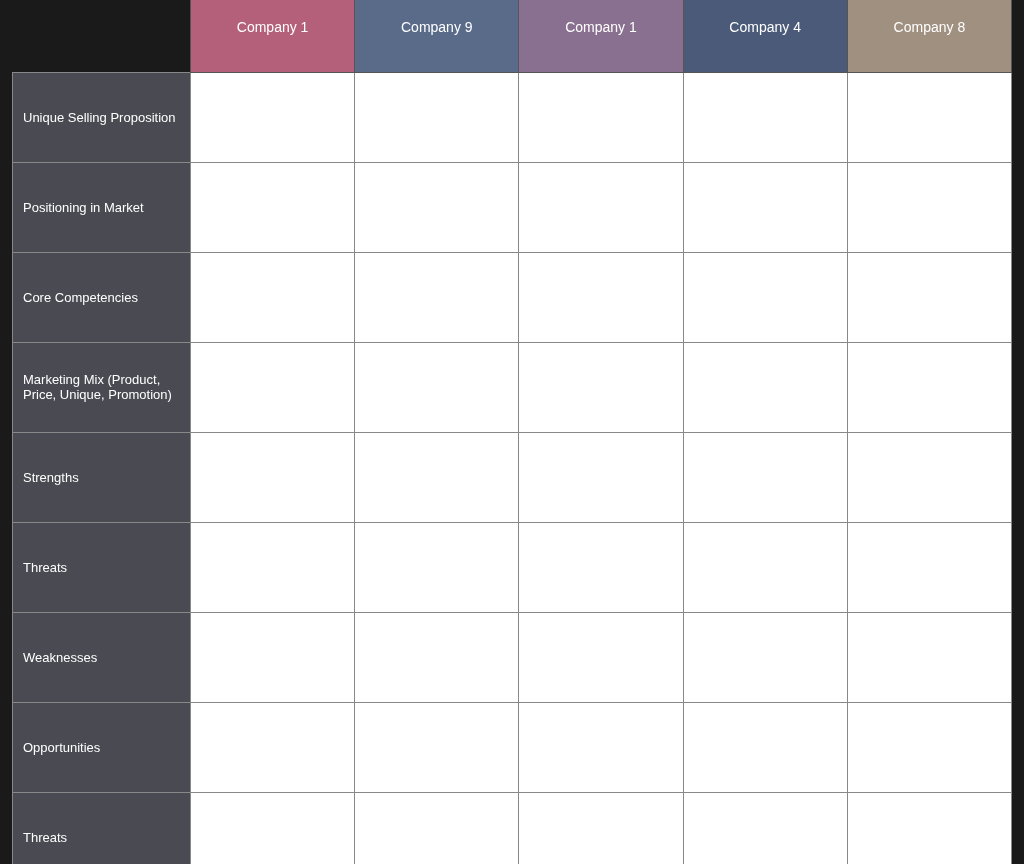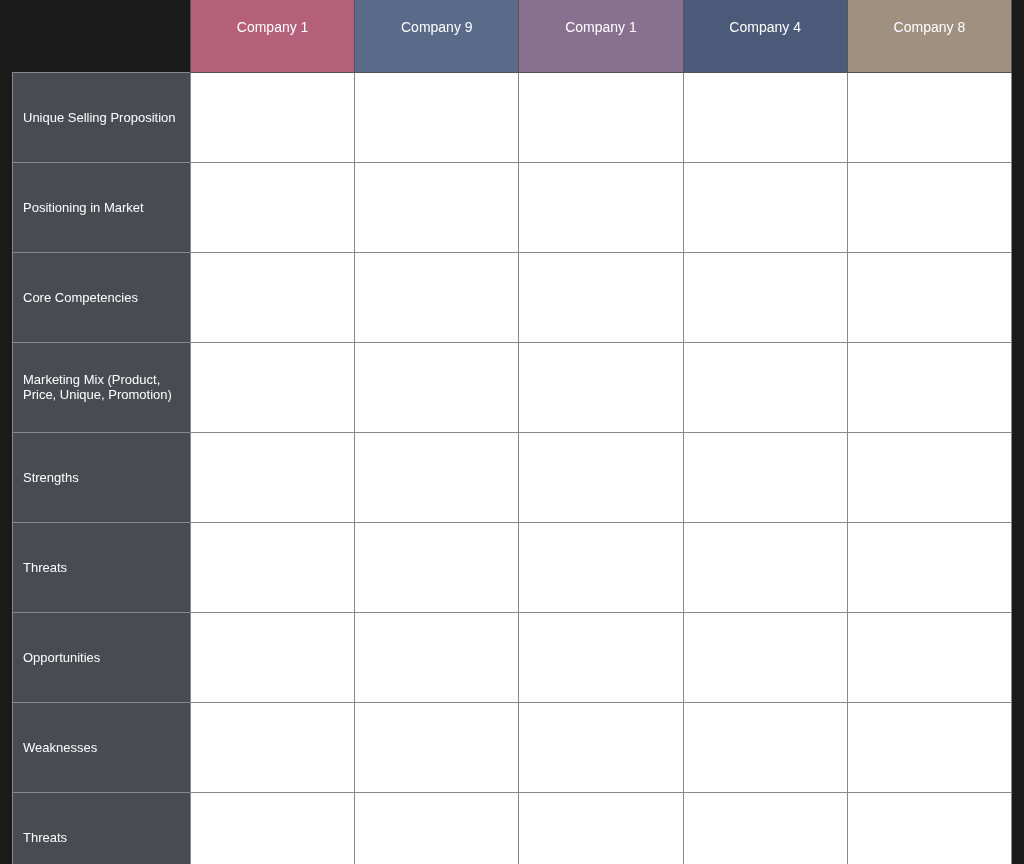--- a/index.html
+++ b/index.html
@@ -145,29 +145,29 @@
         </tr>
         <tr>
           <td>Threats</td>
           <td></td>
           <td></td>
           <td></td>
           <td></td>
           <td></td>
         </tr>
         <tr>
-          <td>Opportunities</td>
+          <td>Weaknesses</td>
           <td></td>
           <td></td>
           <td></td>
           <td></td>
           <td></td>
         </tr>
         <tr>
-          <td>Weaknesses</td>
+          <td>Opportunities</td>
           <td></td>
           <td></td>
           <td></td>
           <td></td>
           <td></td>
         </tr>
         <tr>
           <td>Threats</td>
           <td></td>
           <td></td>

